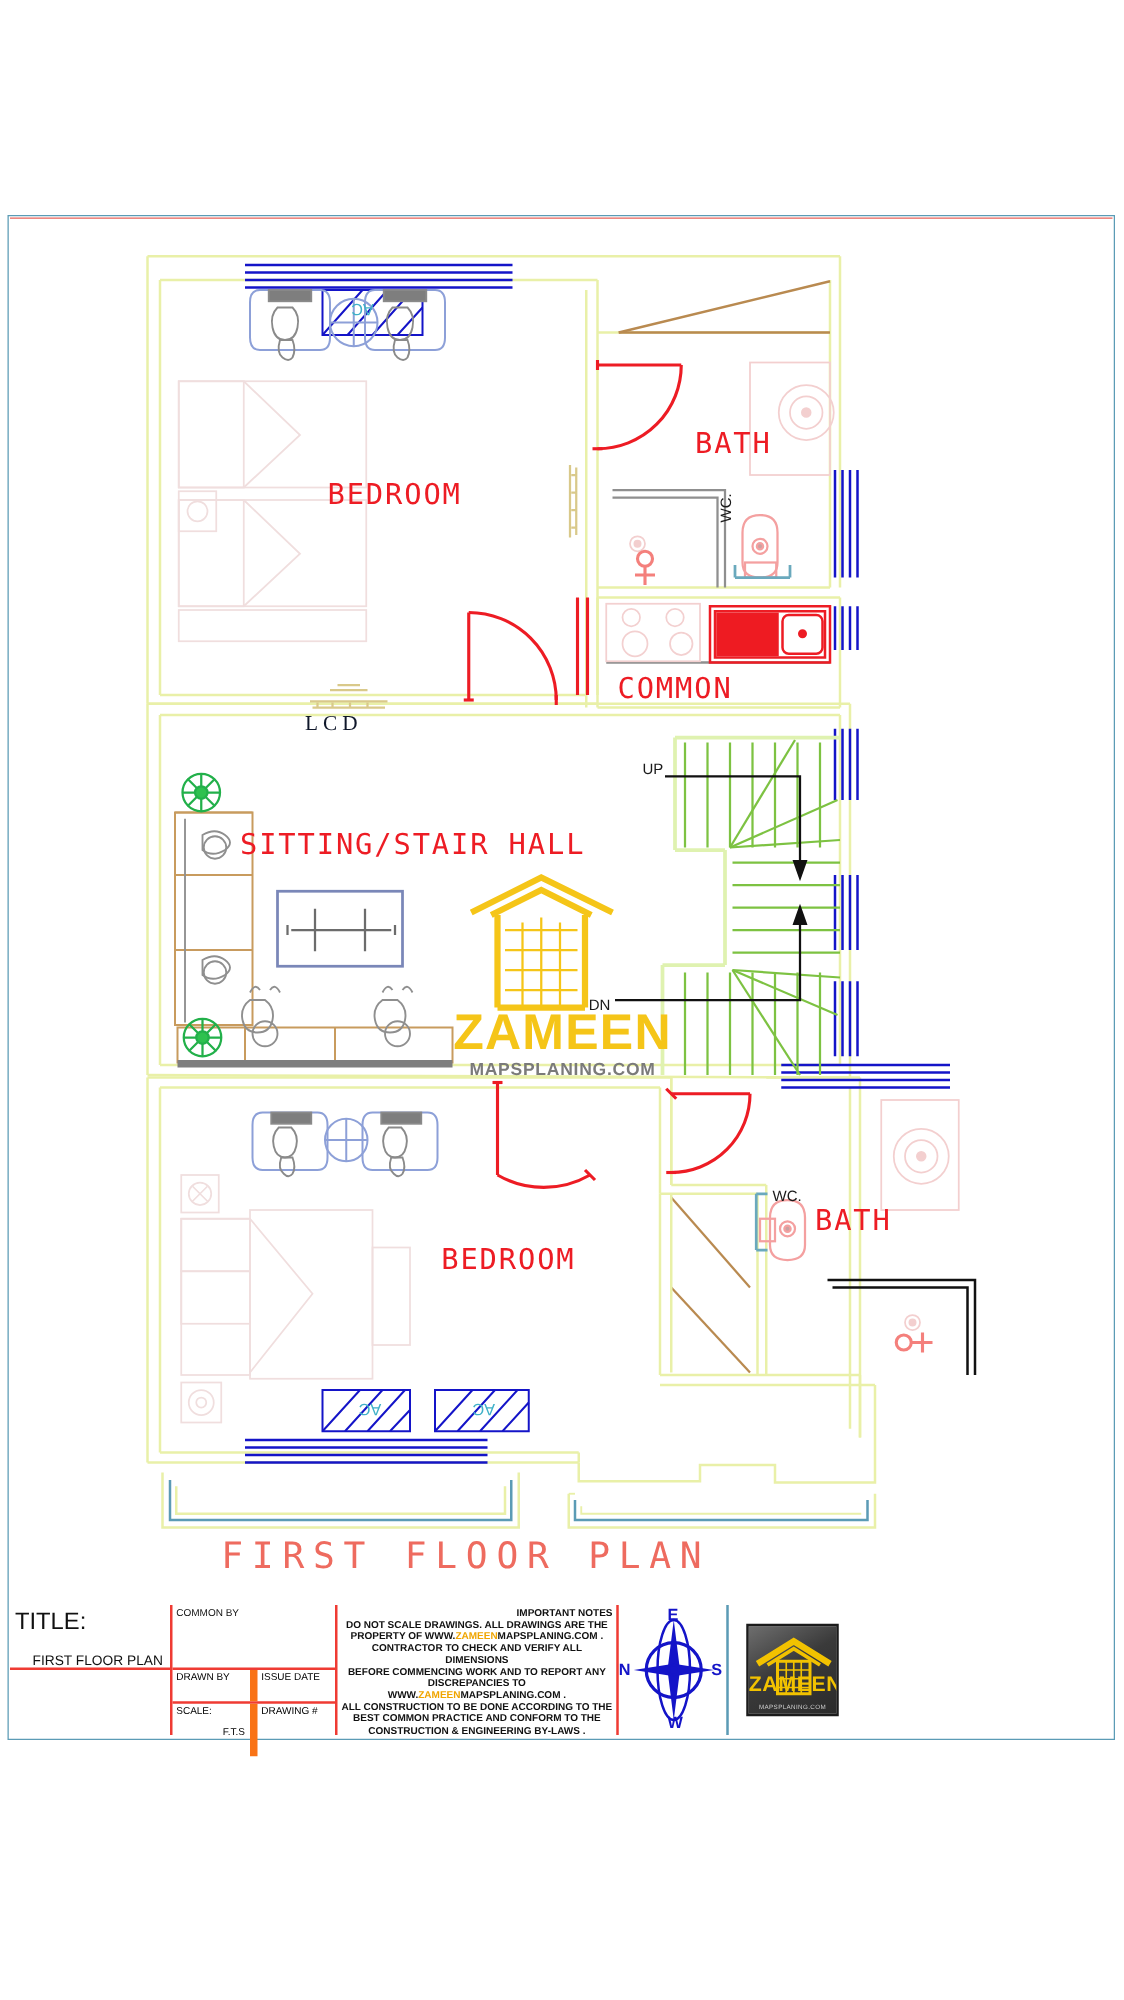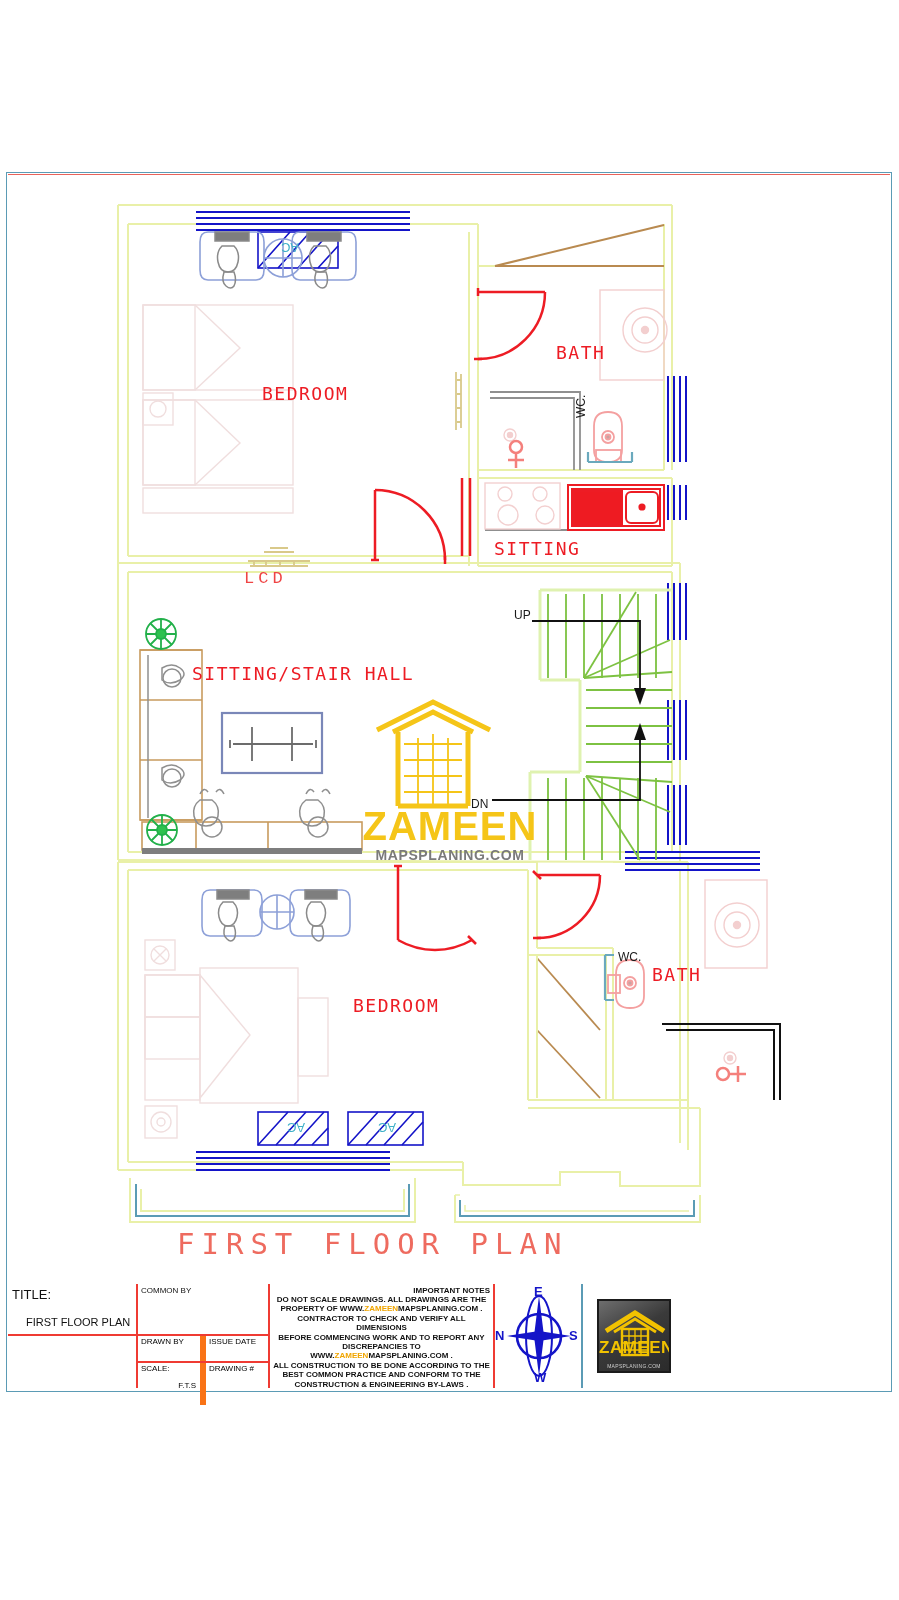--- a/index.html
+++ b/index.html
@@ -30,35 +30,35 @@
   
   #plan {
     position: absolute; left: 0; top: 0;
     width: 899px; height: 1600px;
   }
   
   .rlabel {
     position: absolute;
     color: #ed1c24;
     font-family: "DejaVu Sans Mono", monospace;
-    font-size: 18px;
+    font-size: 23px;
     letter-spacing: 1.5px;
     white-space: nowrap;
   }
   .klabel {
     position: absolute;
     color: #1a1a1a;
     font-family: "Liberation Sans", sans-serif;
     font-size: 12px;
     white-space: nowrap;
   }
   .lcd-label {
     position: absolute;
-    color: #ef4444;
-    font-family: Liberation Mono, monospace;
+    color: #0f172a;
+    font-family: Liberation Serif, serif;
     font-size: 17px;
     letter-spacing: 4px;
     white-space: nowrap;
   }
   #plan-title {
     position: absolute;
     left: 177px; top: 1227px;
     color: #ee6b5f;
     font-family: "DejaVu Sans Mono", monospace;
     font-size: 29px;
@@ -109,21 +109,21 @@
   .tb-left-a { width: 130px; border-right: 2px solid #ef3b33; box-sizing: border-box; }
   .tb-left-b { flex: 1; box-sizing: border-box; }
   .tb-cell {
     position: relative;
     box-sizing: border-box;
     font-family: "Liberation Sans", sans-serif;
     color: #111;
   }
   .tb-row-title { height: 52px; border-bottom: 2px solid #ef3b33; }
   .tb-row-site { height: 52px; }
-  .tb-lab-big { font-size: 13px; font-weight: normal; padding: 3px 0 0 4px; }
+  .tb-lab-big { font-size: 19px; font-weight: normal; padding: 3px 0 0 4px; }
   .tb-val-big { font-size: 11px; padding: 14px 0 0 18px; }
   .tb-b-row1 { height: 52px; border-bottom: 2px solid #ef3b33; }
   .tb-b-row2 { height: 25px; border-bottom: 2px solid #ef3b33; display: flex; }
   .tb-b-row3 { height: 42px; display: flex; }
   .tb-b-half { flex: 1; box-sizing: border-box; font-size: 8px; padding: 1px 0 0 3px; }
   .tb-b-half + .tb-b-half { border-left: 6px solid #f97316; }
   .tb-scale-val { font-size: 8px; text-align: right; padding: 8px 4px 0 0; }
 
   .notes-title {
     text-align: right; font-size: 8px; font-weight: bold; color: #111;
@@ -595,21 +595,21 @@
       <path d="M398 806 L468 806"></path>
     </g>
     <g fill="none" stroke="#f5c518" stroke-width="1.8">
       <path d="M404 744 L462 744 M404 760 L462 760 M404 776 L462 776 M404 792 L462 792"></path>
       <path d="M418 738 L418 804 M433 734 L433 804 M448 738 L448 804"></path>
     </g>
   </svg>
 
   <div class="rlabel" style="left:262px; top:383px;">BEDROOM</div>
   <div class="rlabel" style="left:556px; top:342px;">BATH</div>
-  <div class="rlabel" style="left:494px; top:538px;">SITTING</div>
+  <div class="rlabel" style="left:494px; top:538px;">COMMON</div>
   <div class="rlabel" style="left:192px; top:663px;">SITTING/STAIR HALL</div>
   <div class="rlabel" style="left:353px; top:995px;">BEDROOM</div>
   <div class="rlabel" style="left:652px; top:964px;">BATH</div>
 
   <div class="klabel" style="left:574px; top:418px; transform: rotate(-90deg); transform-origin: left top;">WC.</div>
   <div class="klabel" style="left:618px; top:950px;">WC.</div>
   <div class="klabel" style="left:514px; top:608px;">UP</div>
   <div class="klabel" style="left:471px; top:797px;">DN</div>
 
   <div class="lcd-label" style="left:244px; top:569px;">LCD</div>

